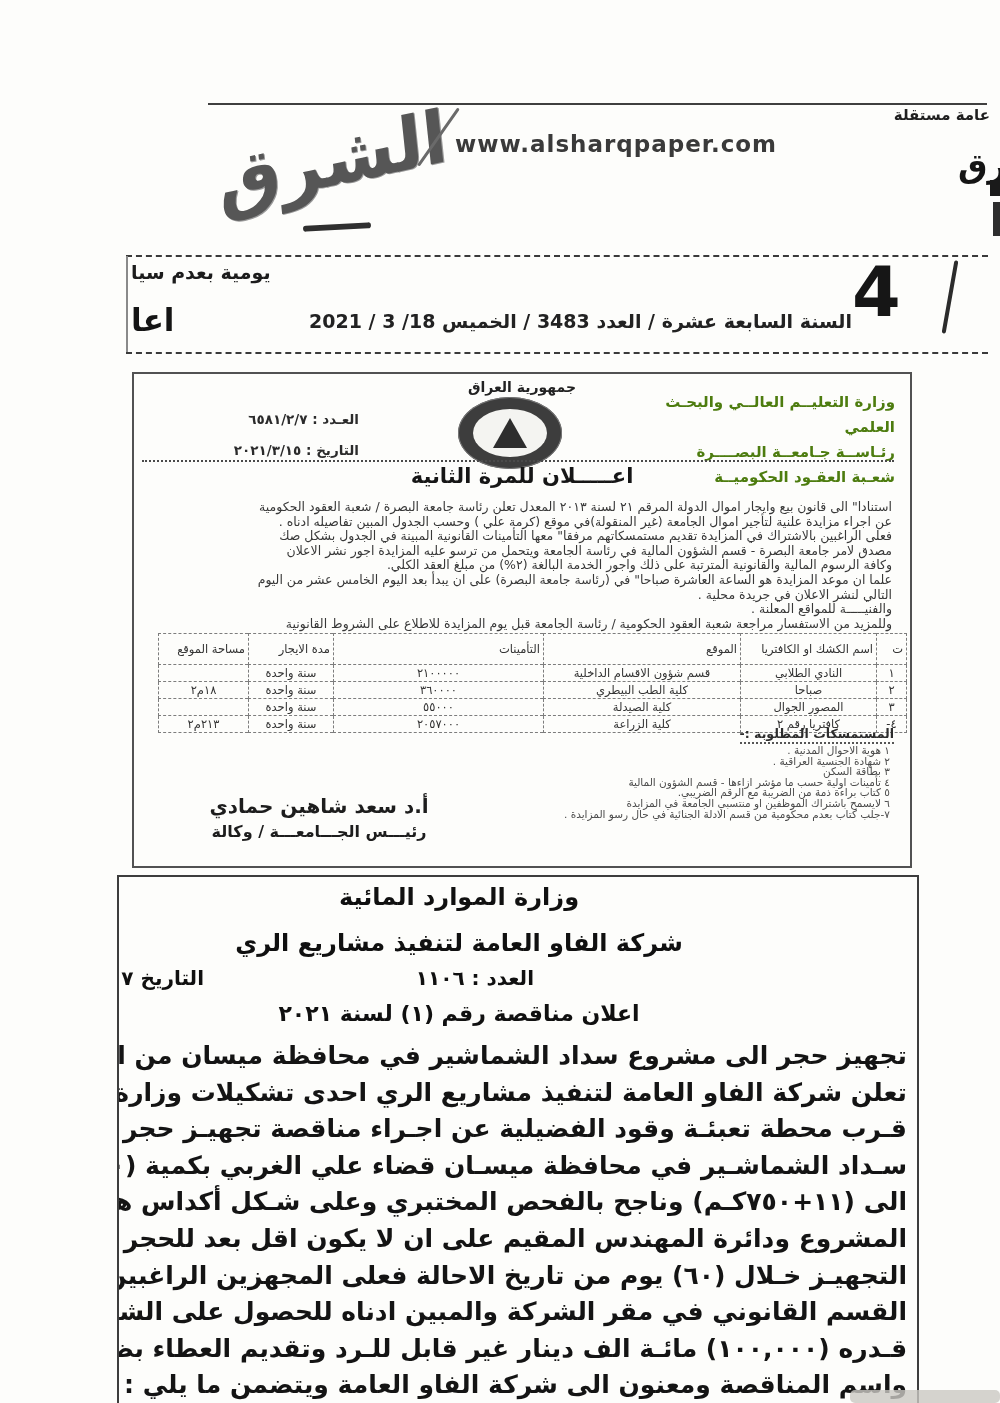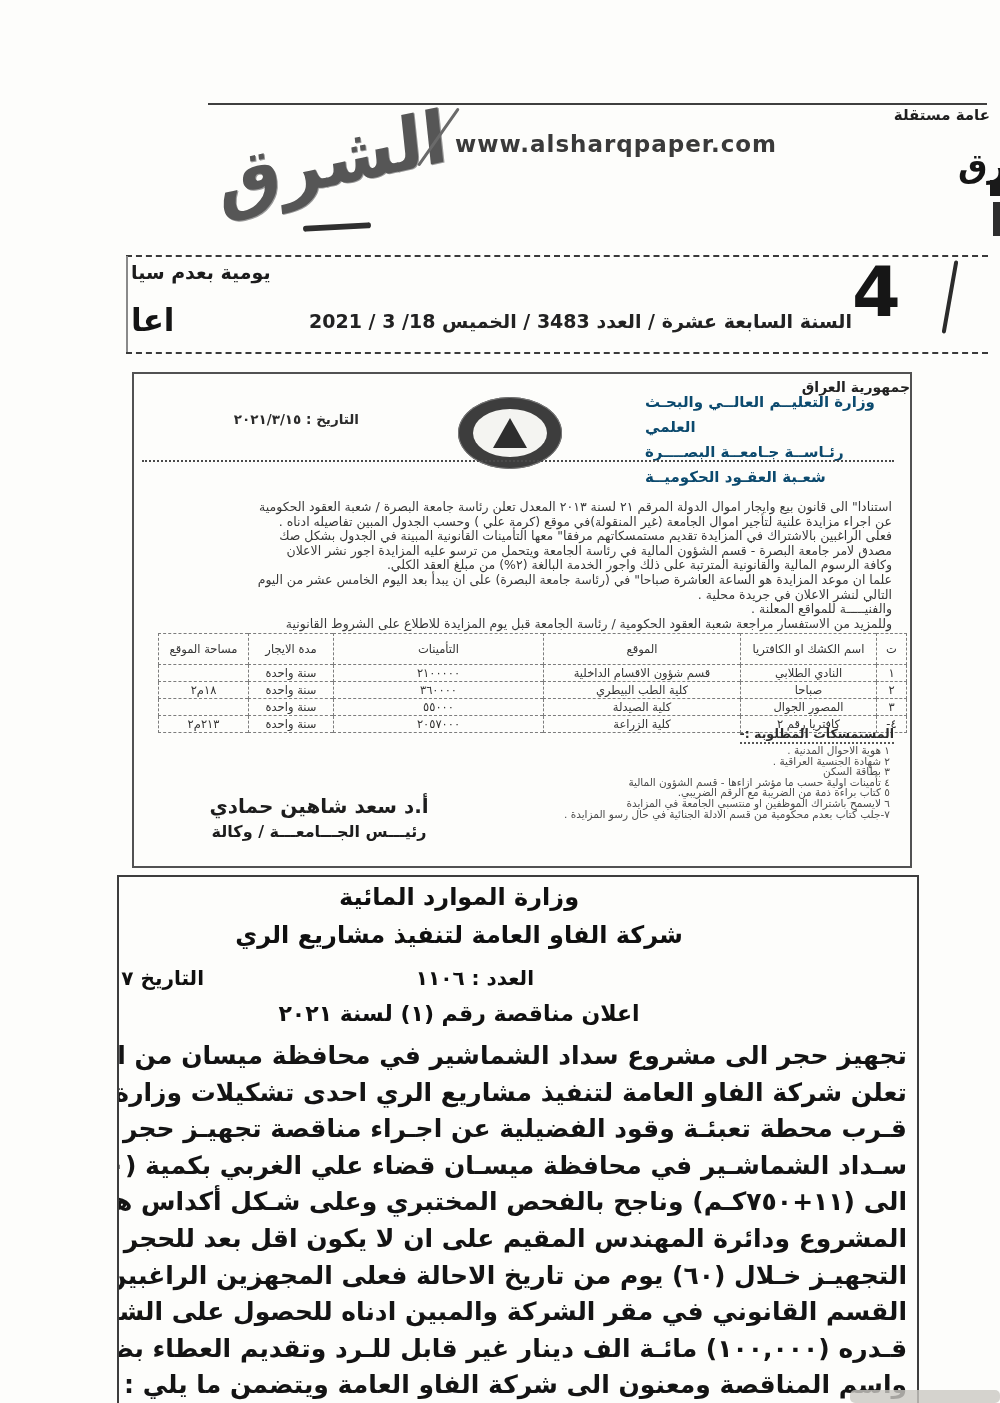--- a/index.html
+++ b/index.html
@@ -29,45 +29,45 @@
   .bar-top{left:126px;top:255px;width:862px;border-top:2px dashed #3a3a3a;}
   .bar-bottom{left:126px;top:352px;width:862px;border-top:2px dashed #3a3a3a;}
   .bar-tick{left:126px;top:256px;width:2px;height:96px;background:#8a8a8a;}
   .daily{left:131px;top:261px;font-size:19px;font-weight:bold;color:#1c1c1c;white-space:nowrap;}
   .edge-aa{left:131px;top:302px;font-size:31px;font-weight:bold;color:#141414;}
   .issue-line{left:300px;top:310px;width:552px;text-align:right;font-size:19px;font-weight:bold;color:#222;white-space:nowrap;}
   .pageno{left:852px;top:256px;font-size:70px;line-height:72px;font-weight:bold;color:#161616;}
   .diag-mark{left:948px;top:260px;width:4px;height:74px;background:#2c2c2c;transform:rotate(10deg);border-radius:2px;}
   
   .box1{left:132px;top:372px;width:776px;height:492px;border:2px solid #525252;background:#fdfdfb;}
-  .box1 .country{left:0;right:0;top:5px;font-size:14px;font-weight:bold;color:#222;}
+  .box1 .country{left:0;right:0;top:5px;text-align:center;font-size:14px;font-weight:bold;color:#222;}
   .emblem{left:324px;top:23px;width:104px;height:72px;border-radius:50%;background:#3d3d3d;display:flex;box-shadow:0 0 0 1px #777 inset;}
   .emblem-inner{width:74px;height:48px;border-radius:50%;background:#f4f4f1;margin:auto;display:flex;}
   .emblem-triangle{width:0;height:0;margin:auto;border-left:17px solid transparent;border-right:17px solid transparent;border-bottom:30px solid #2e2e2e;}
-  .org-block{right:15px;top:16px;width:250px;text-align:left;font-size:15px;font-weight:bold;line-height:25px;letter-spacing:0.5px;color:#0c4a6e;}
+  .org-block{right:15px;top:16px;width:250px;text-align:right;font-size:15px;font-weight:bold;line-height:25px;letter-spacing:0.5px;color:#4d7c0f;}
   .numdate{left:20px;top:30px;width:205px;text-align:right;font-size:13.5px;font-weight:bold;line-height:31px;color:#2b2b2b;}
   .divider1{left:8px;top:86px;width:752px;border-top:2px dotted #4a4a4a;}
   .title1{left:0;right:0;top:90px;text-align:center;font-size:21px;font-weight:bold;color:#161616;}
   .para{right:18px;top:126px;width:742px;}
   .para div{font-size:12.5px;line-height:14.6px;text-align:right;white-space:nowrap;color:#383838;}
   .tbl{left:24px;top:259px;width:748px;border-collapse:collapse;table-layout:fixed;font-size:11.5px;color:#333;}
   .tbl th,.tbl td{border:1px dashed #7d7d7d;padding:0 3px;text-align:center;font-weight:normal;height:16px;overflow:hidden;white-space:nowrap;}
-  .tbl th{height:30px;white-space:normal;line-height:13px;}
+  .tbl th{height:30px;white-space:normal;line-height:13px;text-align:right;}
   .docs-title{right:16px;top:352px;font-size:12.5px;font-weight:bold;color:#2c2c2c;border-bottom:2px dotted #555;padding-bottom:1px;}
   .docs{right:20px;top:371px;text-align:right;}
   .docs div{font-size:10.5px;line-height:10.6px;color:#4c4c4c;white-space:nowrap;}
   .sig{left:40px;top:420px;width:290px;text-align:center;color:#1d1d1d;}
   .sig-name{font-size:20px;font-weight:bold;}
   .sig-title{font-size:16px;font-weight:bold;margin-top:4px;}
   
   .sec2{left:117px;top:875px;width:802px;height:528px;box-sizing:border-box;
         border-top:2px solid #3d3d3d;border-left:2px solid #3d3d3d;border-right:2px solid #3d3d3d;
         overflow:hidden;}
   .sec2 .ministry{left:30px;top:6px;width:620px;text-align:center;font-size:24px;font-weight:bold;color:#101010;}
-  .sec2 .company{left:30px;top:44px;width:620px;text-align:center;font-size:24px;font-weight:bold;color:#101010;}
+  .sec2 .company{left:30px;top:52px;width:620px;text-align:center;font-size:24px;font-weight:bold;color:#101010;}
   .sec2 .num{left:285px;top:89px;width:130px;text-align:right;font-size:20px;font-weight:bold;color:#101010;white-space:nowrap;}
   .sec2 .date{left:-10px;top:89px;width:95px;text-align:left;font-size:20px;font-weight:bold;color:#101010;white-space:nowrap;}
   .sec2 .title2{left:30px;top:124px;width:620px;text-align:center;font-size:22px;font-weight:bold;color:#101010;}
   .body2{left:0;right:10px;top:161px;}
   .body2 div{font-size:25px;font-weight:bold;line-height:36.6px;text-align:right;white-space:nowrap;color:#141414;}
   .smudge{left:850px;top:1390px;width:150px;height:13px;background:#cac8c3;border-radius:5px;opacity:.8;}
 </style>
 </head>
 <body>
 
@@ -107,24 +107,26 @@
       </div>
     </div>
 
     <div class="abs org-block">
       <div>وزارة التعليــم العالــي والبحـث العلمي</div>
       <div>رئـاســة جـامعــة البصــــرة</div>
       <div>شعـبة العقـود الحكوميــة</div>
     </div>
 
     <div class="abs numdate">
+      <div>العـدد : ٦٥٨١/٢/٧</div>
       <div>التاريخ : ٢٠٢١/٣/١٥</div>
     </div>
 
     <div class="abs divider1"></div>
+    <div class="abs title1">اعـــــلان للمرة الثانية</div>
 
     <div class="abs para">
       <div>استنادا" الى قانون بيع وايجار اموال الدولة المرقم ٢١ لسنة ٢٠١٣ المعدل تعلن رئاسة جامعة البصرة / شعبة العقود الحكومية</div>
       <div>عن اجراء مزايدة علنية لتأجير اموال الجامعة (غير المنقولة)في موقع (كرمة علي ) وحسب الجدول المبين تفاصيله ادناه .</div>
       <div>فعلى الراغبين بالاشتراك في المزايدة تقديم مستمسكاتهم مرفقا" معها التأمينات القانونية المبينة في الجدول بشكل صك</div>
       <div>مصدق لامر جامعة البصرة - قسم الشؤون المالية في رئاسة الجامعة ويتحمل من ترسو عليه المزايدة اجور نشر الاعلان</div>
       <div>وكافة الرسوم المالية والقانونية المترتبة على ذلك واجور الخدمة البالغة (٢%) من مبلغ العقد الكلي.</div>
       <div>علما ان موعد المزايدة هو الساعة العاشرة صباحا" في (رئاسة جامعة البصرة) على ان يبدأ بعد اليوم الخامس عشر من اليوم</div>
       <div>التالي لنشر الاعلان في جريدة محلية .</div>
       <div>والفنيـــــة للمواقع المعلنة .</div>

